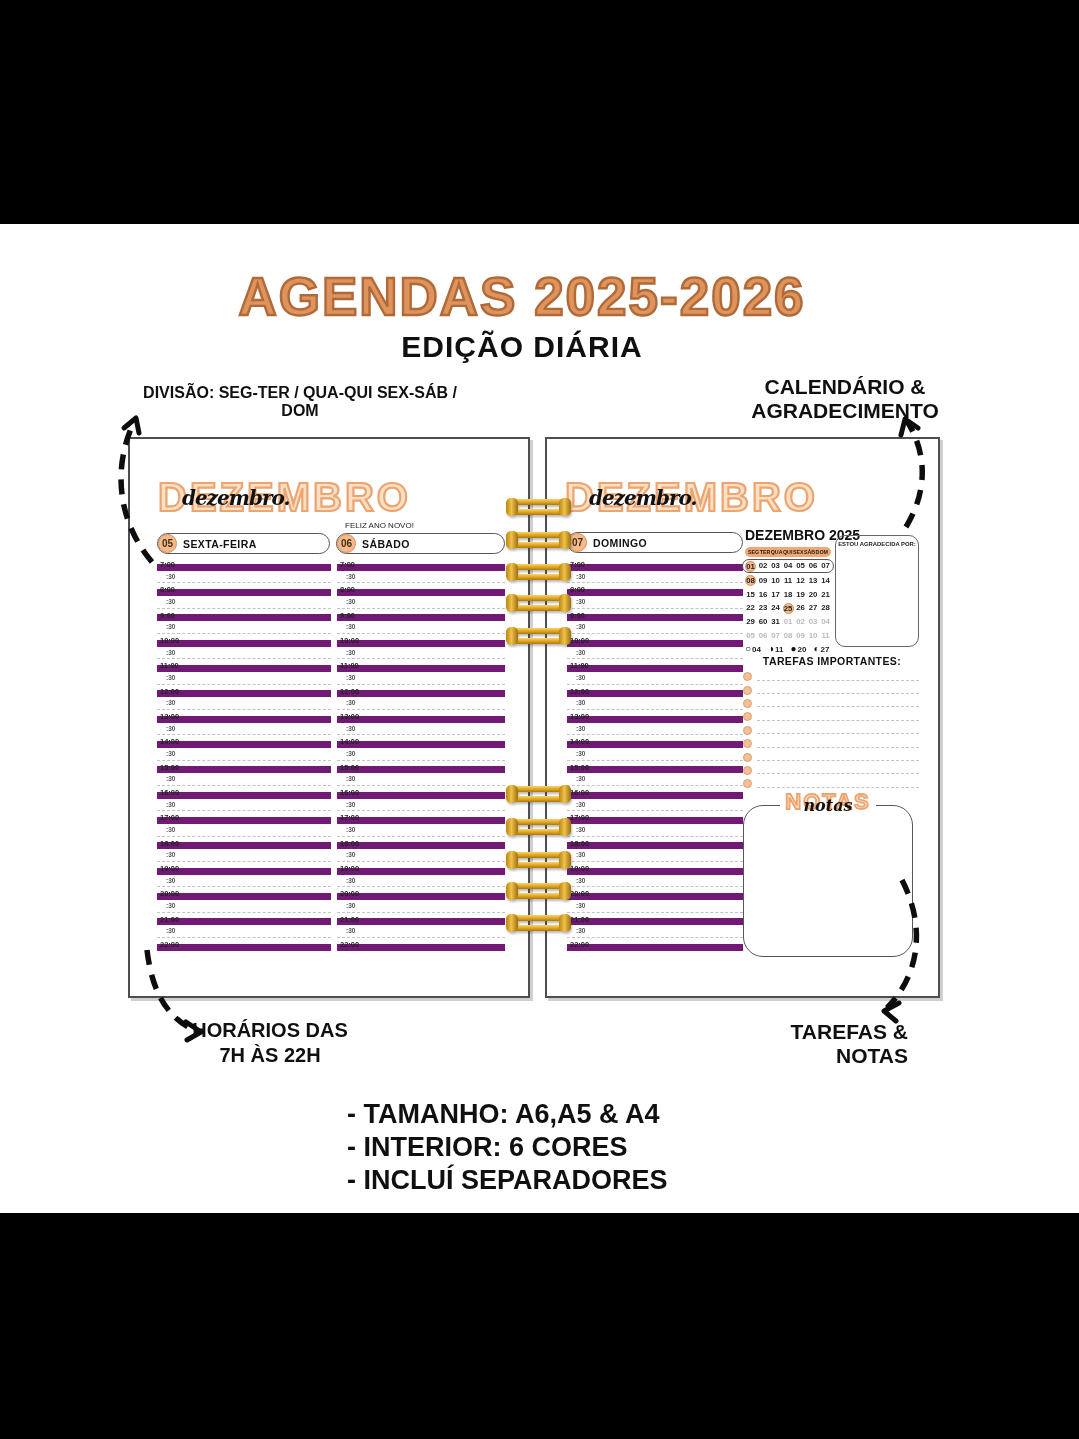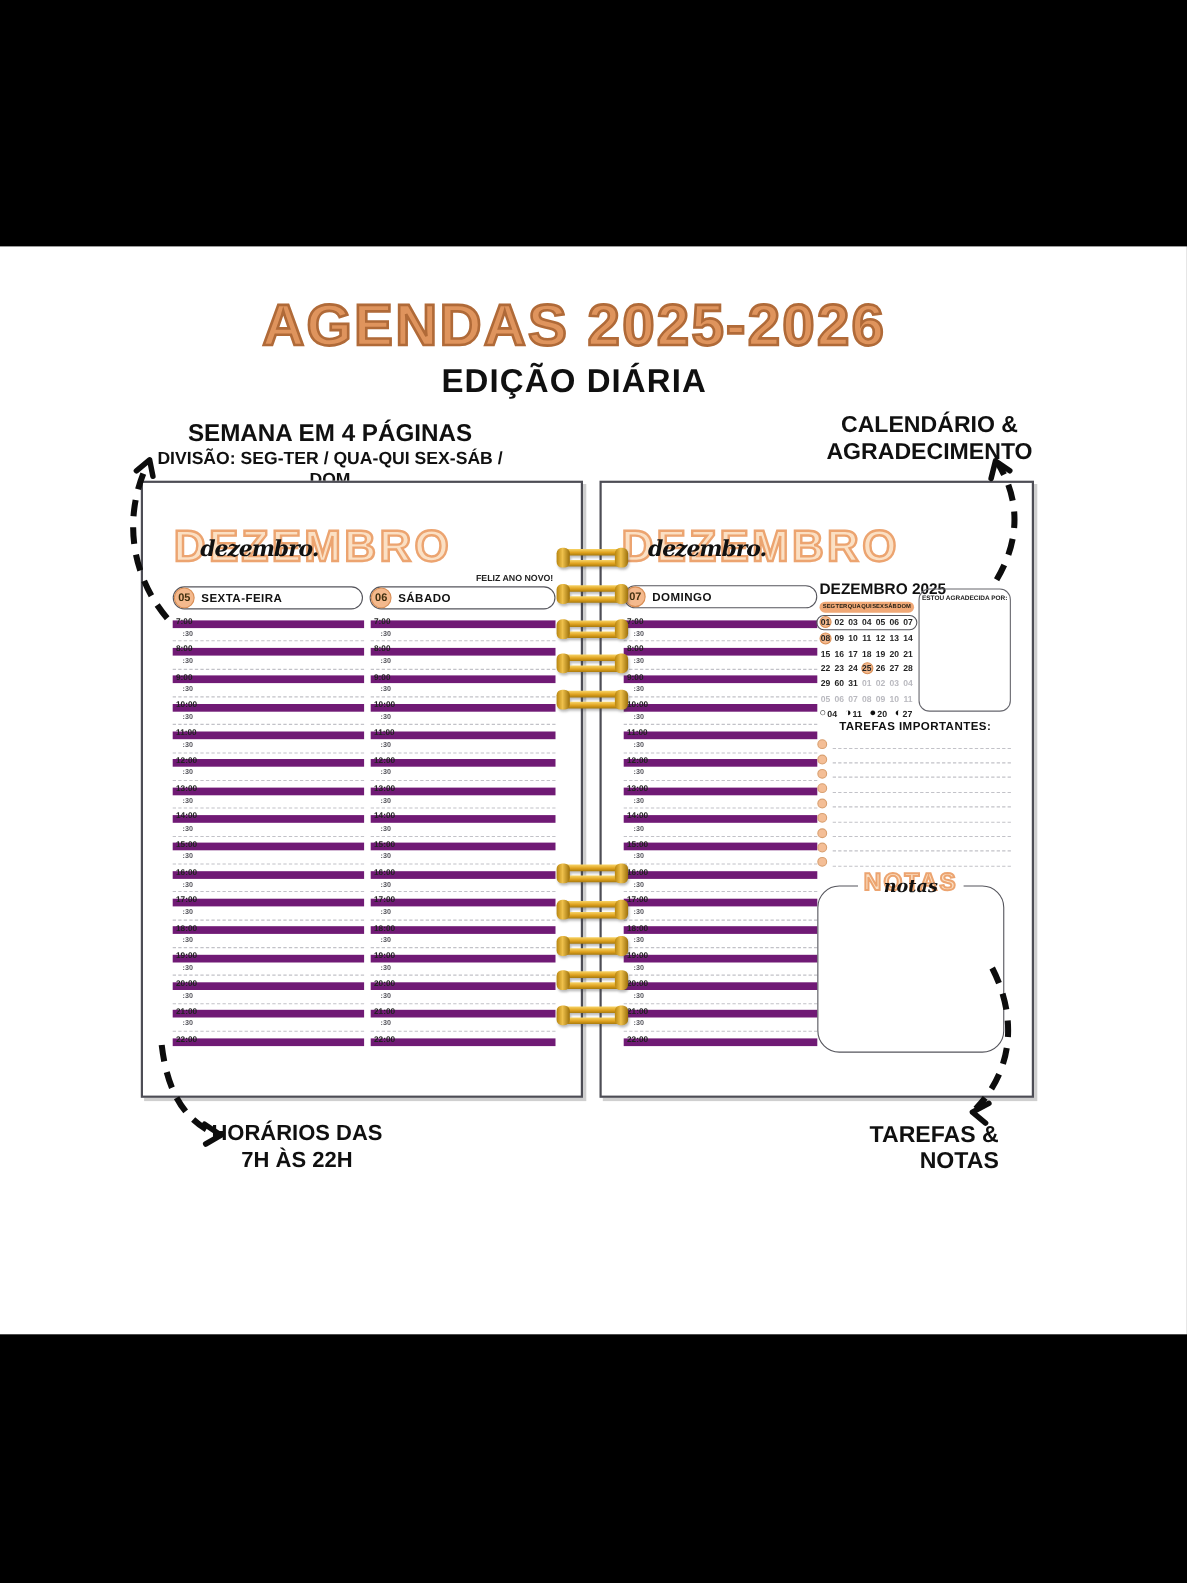--- a/index.html
+++ b/index.html
@@ -31,21 +31,21 @@
   .page{position:absolute;background:#fff;border:2px solid #4d4d55;box-shadow:3px 3px 0 0 #cfcfcf;box-sizing:border-box;}
   #pageL{left:128px;top:437px;width:402px;height:561px;}
   #pageR{left:545px;top:437px;width:395px;height:561px;}
 
   .month{position:absolute;top:36px;}
   #pageL .month{left:28px;} #pageR .month{left:18px;}
   .m-outline{font-size:40px;font-weight:700;letter-spacing:3px;color:#FBE0C4;-webkit-text-stroke:2.2px #ECA470;}
   .m-script{position:absolute;top:11px;left:24px;font-family:"DejaVu Serif",serif;font-style:italic;
             font-weight:700;font-size:20px;letter-spacing:-1px;color:#111;white-space:nowrap;}
 
-  .feliz{position:absolute;top:82px;left:215px;width:158px;text-align:right;font-size:8px;font-weight:700;color:#222;}
+  .feliz{position:absolute;top:82px;left:215px;width:158px;text-align:left;font-size:8px;font-weight:400;color:#222;}
 
   .daypill{position:absolute;height:21px;border:1.5px solid #55555c;border-radius:12px;
            display:flex;align-items:center;background:#fff;box-sizing:border-box;}
   .daynum{width:19px;height:19px;margin-left:0px;border-radius:50%;background:#F4B98D;border:1.5px solid #D98E55;
           box-sizing:border-box;display:flex;align-items:center;justify-content:center;
           font-size:10px;font-weight:700;color:#41300f;flex:0 0 auto;}
   .dayname{margin-left:6px;font-size:10.5px;font-weight:700;letter-spacing:.4px;color:#111;}
 
   
   .sched{position:absolute;}
@@ -54,21 +54,21 @@
   .srow.half{border-bottom:1px dashed #c2c2c8;}
   .tlabel{position:absolute;left:3px;top:2px;font-size:7.5px;font-weight:700;color:#222;}
   .tlabel.half{left:9px;font-size:6.5px;color:#55555c;}
 
   
   .cal{position:absolute;left:198px;top:88px;width:86px;}
   .cal-title{font-size:14px;font-weight:700;color:#101010;letter-spacing:0;white-space:nowrap;}
   .cal-wdays{margin-top:4px;height:10px;border-radius:5px;background:#F0A876;display:flex;
              justify-content:space-between;align-items:center;padding:0 3px;}
   .wday{font-size:5.3px;font-weight:700;color:#262014;}
-  .cweek{display:flex;justify-content:space-between;margin-top:2.2px;height:11.5px;align-items:flex-start;}
+  .cweek{display:flex;justify-content:space-between;margin-top:2.2px;height:11.5px;align-items:flex-end;}
   .cweek.outlined{border:1.2px solid #55555c;border-radius:8px;margin-left:-3px;margin-right:-3px;
                   padding:0 2px;}
   .cday{width:11px;height:11.5px;line-height:11.5px;text-align:center;font-size:7.8px;font-weight:700;color:#222;}
   .cday.hl{background:#F4B98D;border:1px solid #D98E55;border-radius:50%;height:11px;line-height:9.5px;box-sizing:border-box;}
   .cday.muted{color:#b9b9bf;}
   .moons{display:flex;gap:7px;margin-top:3px;align-items:center;}
   .moon{display:flex;align-items:center;gap:1px;}
   .micon{font-size:10px;line-height:10px;color:#111;}
   .mday{font-size:8px;font-weight:700;color:#222;}
 
@@ -113,33 +113,37 @@
 </head>
 <body>
 
 <div id="canvas">
   <div id="white"></div>
 
   <div class="abs ctr title">AGENDAS 2025-2026</div>
   <div class="abs ctr subtitle">EDIÇÃO DIÁRIA</div>
 
   <div class="abs note ann-tl">
-    <div class="l1">SEMANA EM 4 PÁGINAS</div>
     <div class="l2">DIVISÃO: SEG-TER / QUA-QUI SEX-SÁB / DOM</div>
   </div>
   <div class="abs note ann-tr">
     <div>CALENDÁRIO &amp;</div>
     <div>AGRADECIMENTO</div>
   </div>
   <div class="abs note ann-bl">
     <div>HORÁRIOS DAS</div>
     <div>7H ÀS 22H</div>
   </div>
   <div class="abs note ann-br">TAREFAS &amp; NOTAS</div>
 
+  <div class="abs features-l">
+    <div>- TAMANHO: A6,A5 &amp; A4</div>
+    <div>- INTERIOR: 6 CORES</div>
+    <div>- INCLUÍ SEPARADORES</div>
+  </div>
 
   <div id="pageL" class="page">
     <div class="month">
       <span class="m-outline">DEZEMBRO</span>
       <span class="m-script">dezembro.</span>
     </div>
     <div class="feliz">FELIZ ANO NOVO!</div>
 
     <div class="daypill" style="left:27px;top:94px;width:173px;">
       <span class="daynum">05</span>

